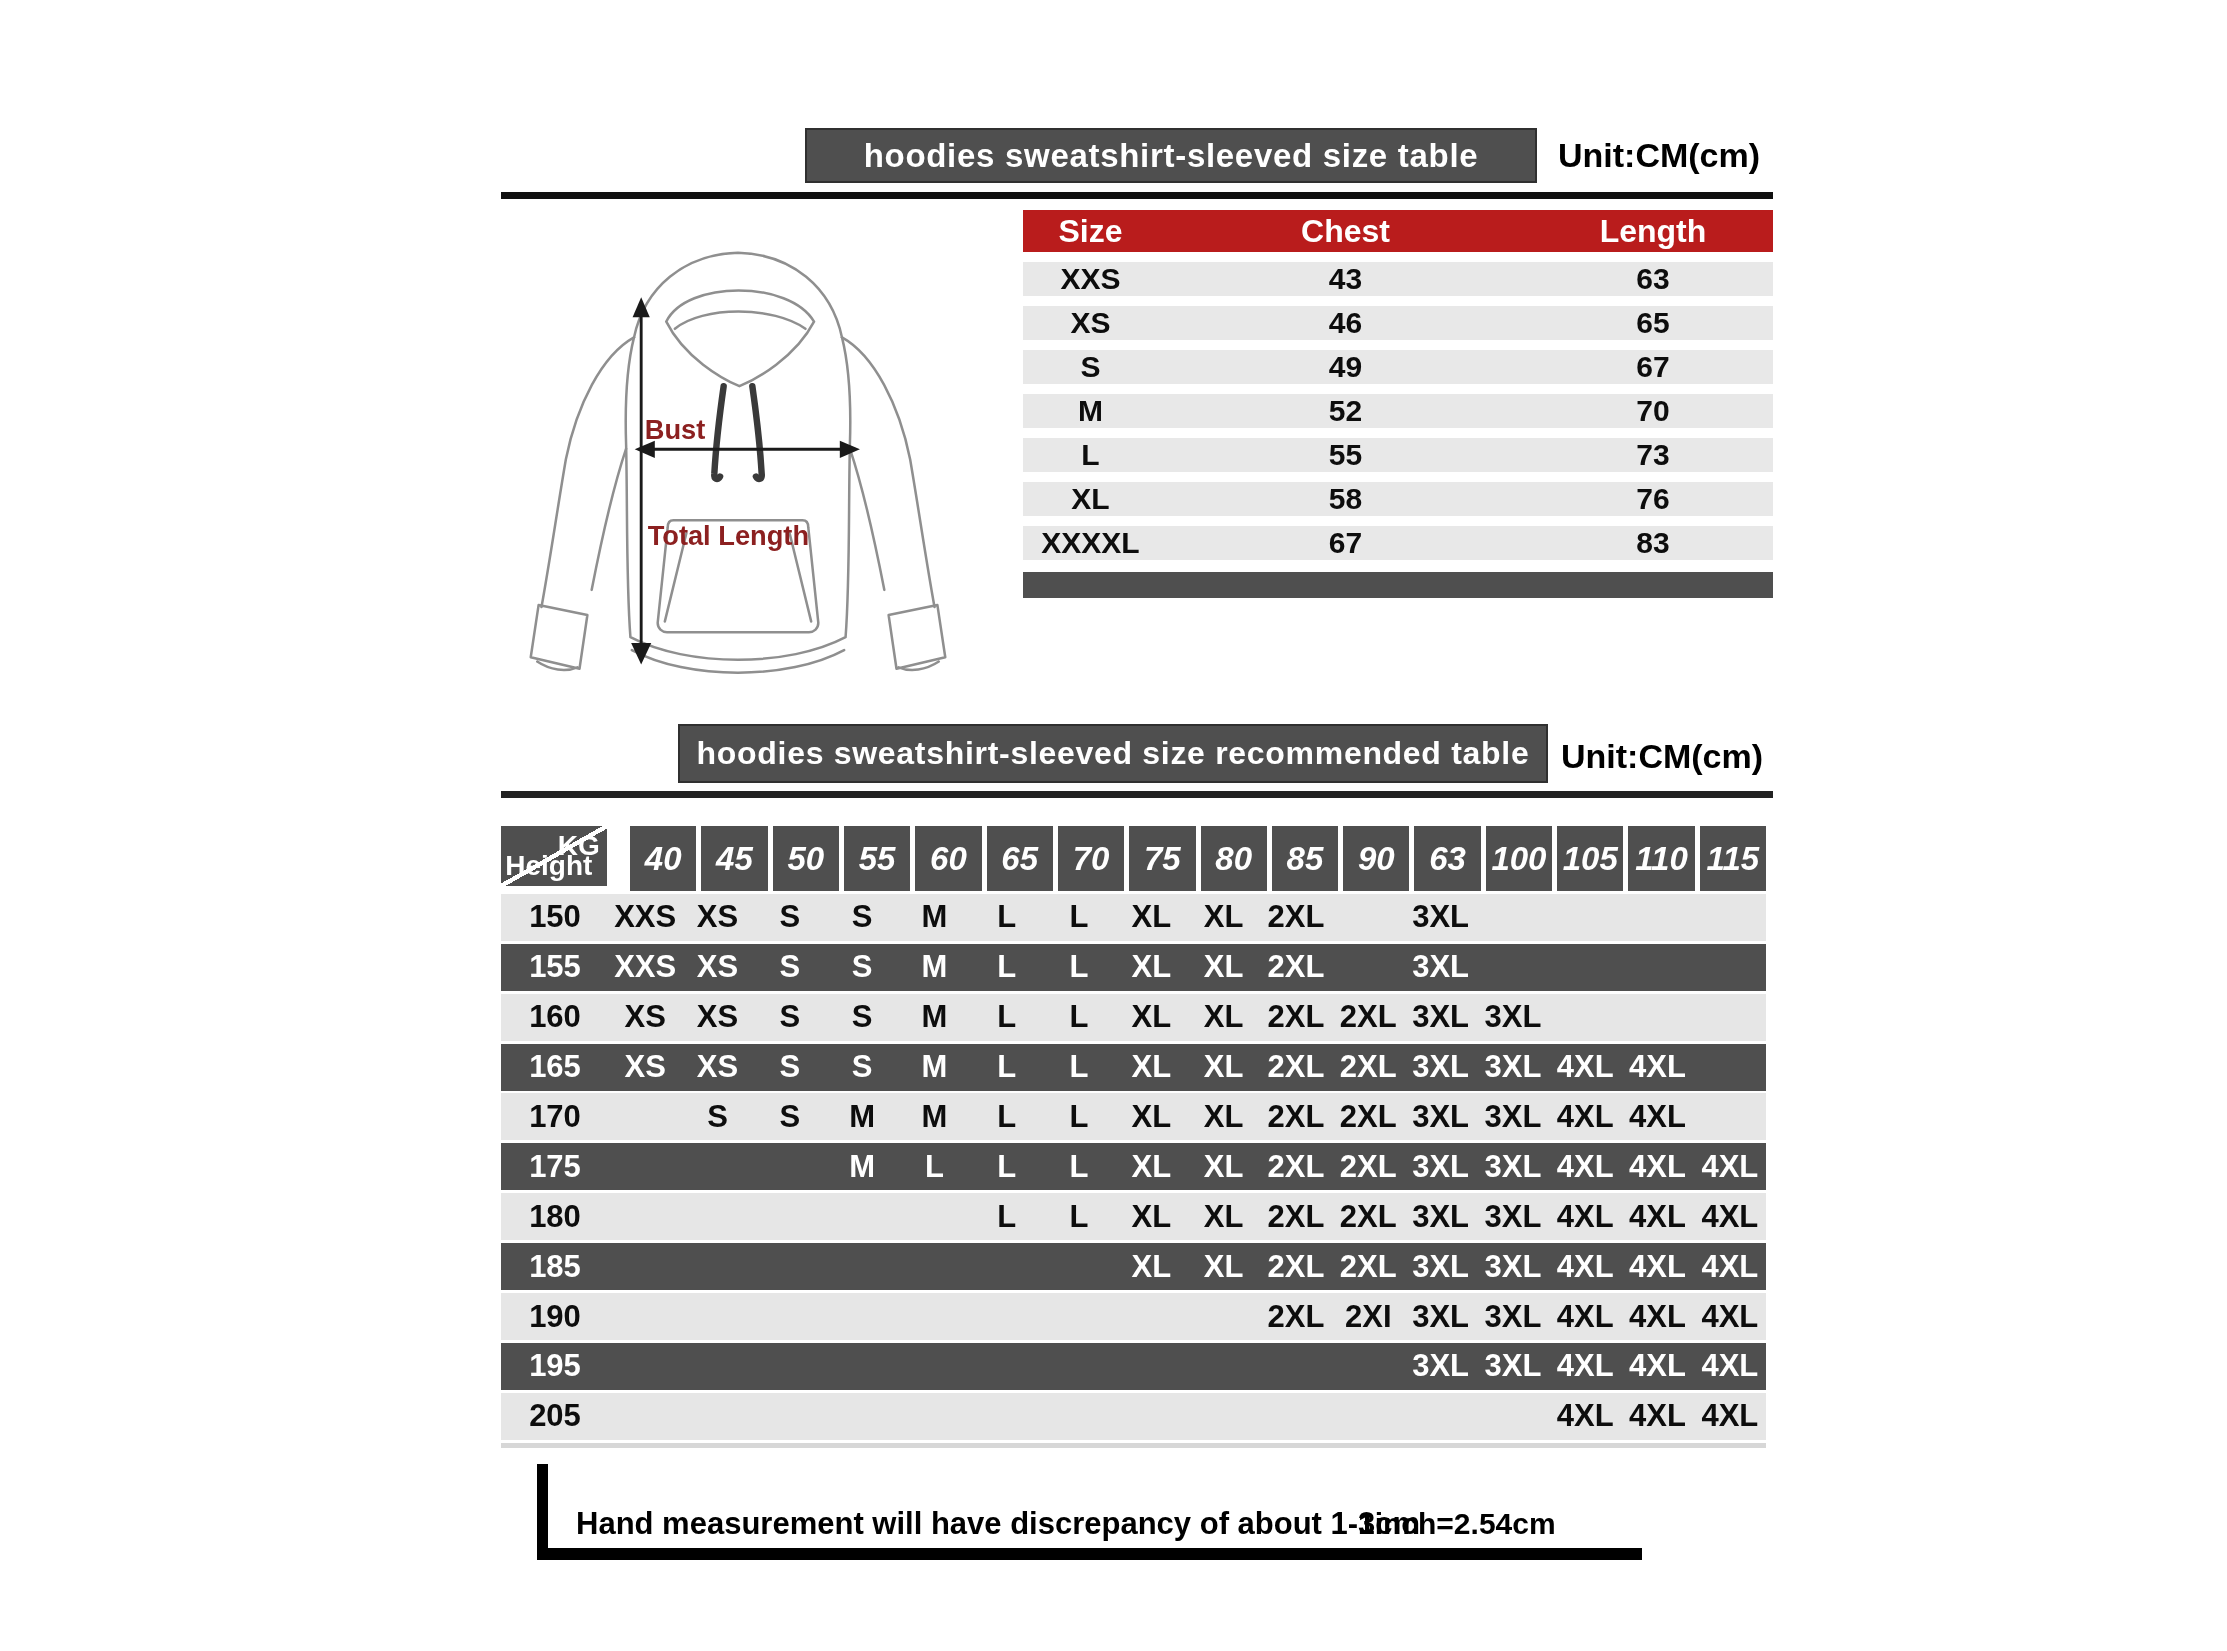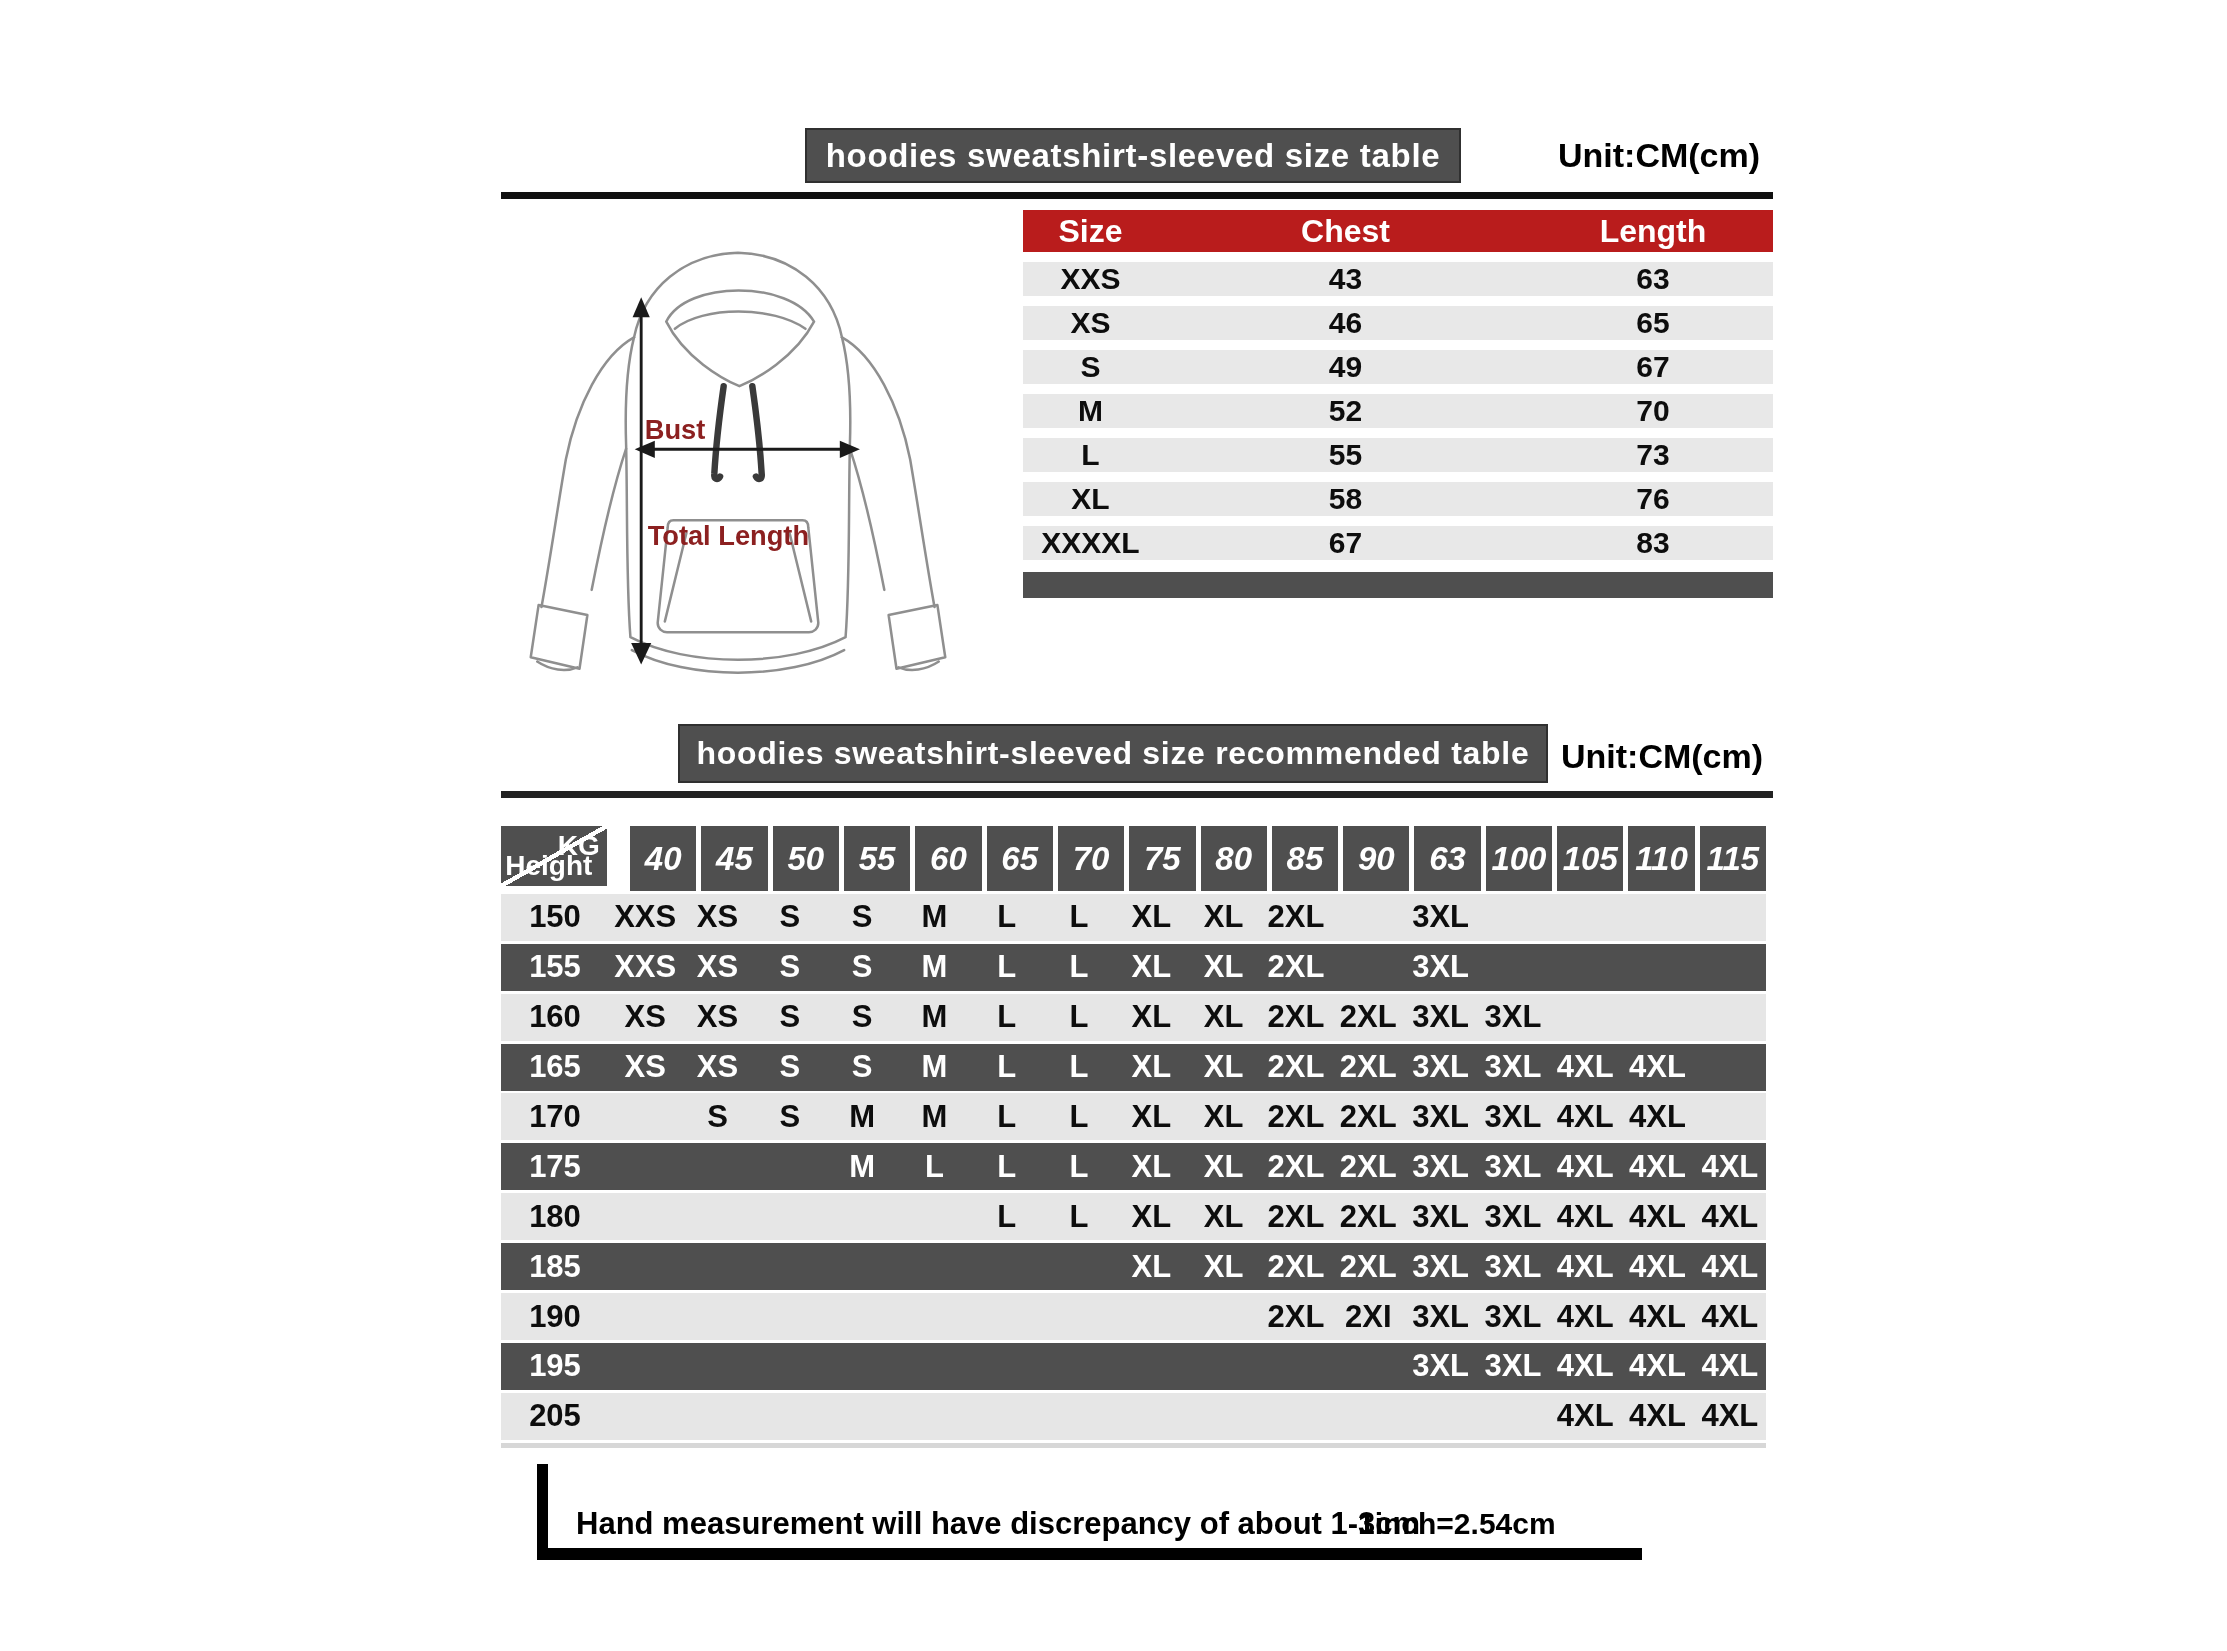--- a/index.html
+++ b/index.html
@@ -7,21 +7,21 @@
     width:2227px;height:1651px;position:relative;background:#ffffff;
     font-family:"Liberation Sans",sans-serif;font-weight:bold;color:#111;
     overflow:hidden;
   }
   
   .title-box{
     position:absolute;background:#4f4f4f;border:2.2px solid #303030;
     color:#fff;display:flex;align-items:center;justify-content:center;
     font-size:33px;letter-spacing:0.7px;box-sizing:border-box;
   }
-  .title1{left:805px;top:128px;width:656px;height:55px;}
+  .title1{left:805px;top:128px;width:732px;height:55px;}
   .unit{position:absolute;font-size:34px;color:#000;}
   .unit1{left:1558px;top:136px;}
   .rule{position:absolute;background:#101010;}
   .rule1{left:501px;top:192px;width:1272px;height:6.5px;}
 
   .size-table{position:absolute;left:1023px;top:210px;width:750px;}
   .t1header{height:42px;background:#b91c1c;color:#fff;display:flex;align-items:center;font-size:32px;}
   .t1row{height:34px;background:#e8e8e8;margin-top:10px;display:flex;align-items:center;font-size:30px;color:#0d0d0d;}
   .t1c{text-align:center;}
   .t1c.c0{width:18%;}

